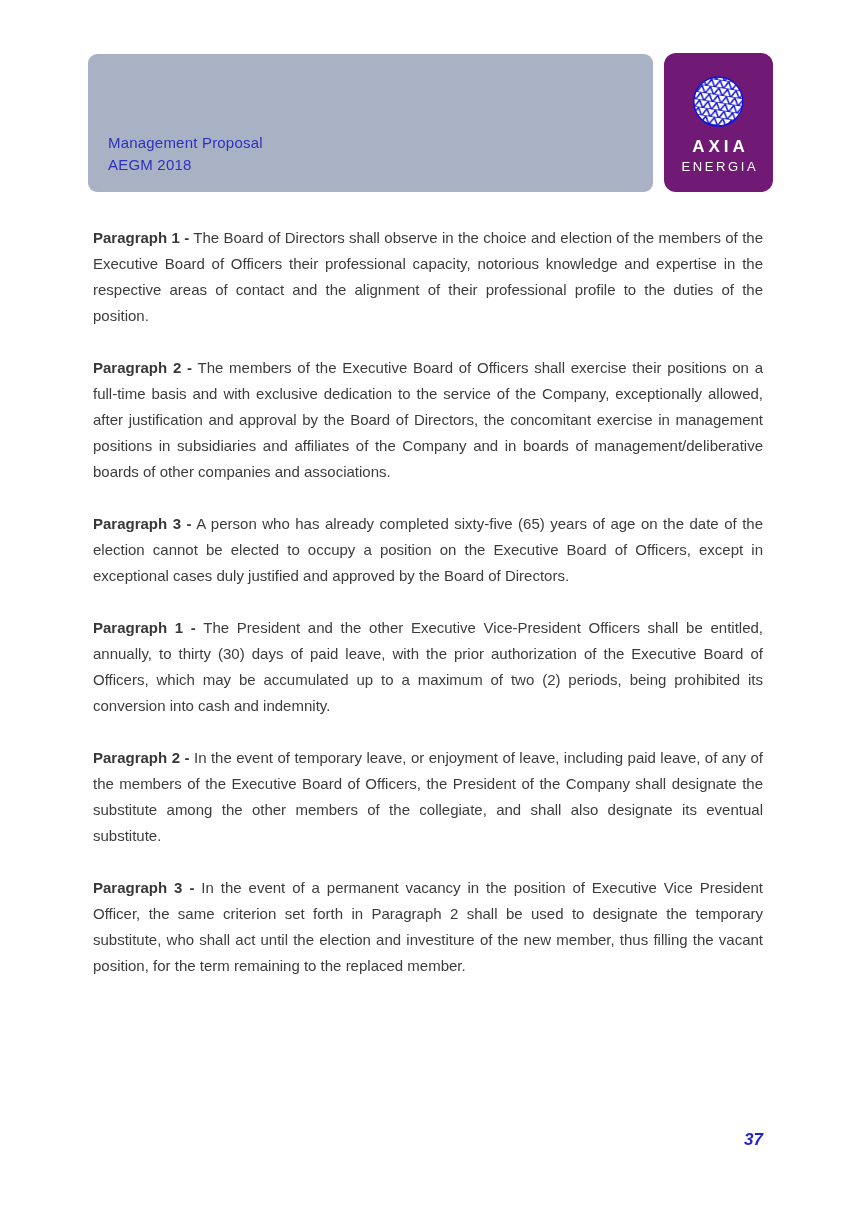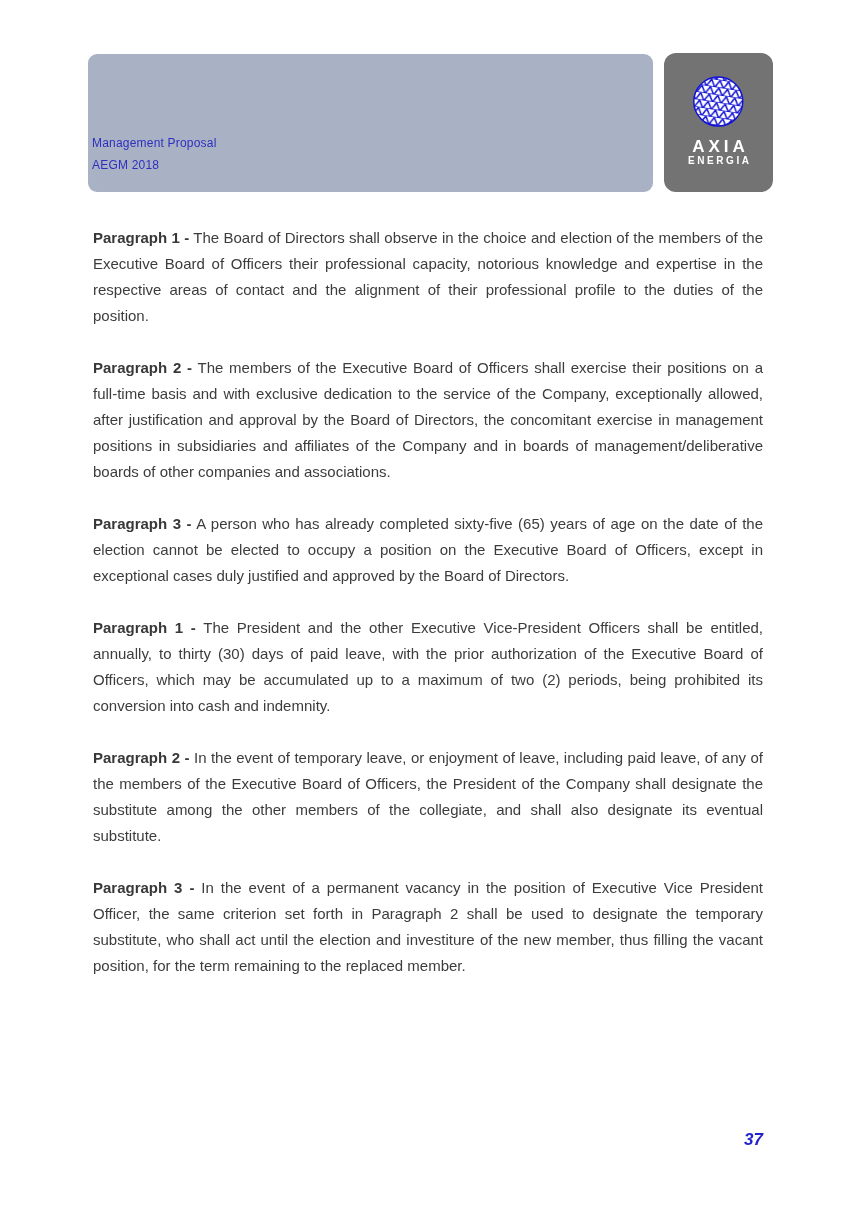--- a/index.html
+++ b/index.html
@@ -21,37 +21,37 @@
     position: absolute;
     left: 88px;
     top: 54px;
     width: 565px;
     height: 138px;
     background: #a9b2c5;
     border-radius: 9px;
   }
   .banner-title {
     position: absolute;
-    left: 4px;
+    left: 20px;
     top: 78px;
     color: #2f2fbe;
-    font-size: 12px;
+    font-size: 15px;
     line-height: 22px;
     font-weight: 400;
     letter-spacing: 0.2px;
   }
 
   
   .logo-box {
     position: absolute;
     left: 664px;
     top: 53px;
     width: 109px;
     height: 139px;
-    background: #737373;
+    background: #701a75;
     border-radius: 12px;
     display: flex;
     flex-direction: column;
     align-items: center;
   }
   .sphere-icon {
     margin-top: 13px;
     width: 72px;
     height: 74px;
     display: block;
@@ -60,25 +60,26 @@
     color: #ffffff;
     font-weight: 700;
     font-size: 17px;
     letter-spacing: 4px;
     line-height: 18px;
     margin-top: -2px;
     text-indent: 4px; 
   }
   .logo-subname {
     color: #ffffff;
-    font-weight: 700;
-    font-size: 10px;
+    font-weight: 400;
+    font-size: 13px;
     letter-spacing: 2.6px;
     line-height: 10px;
     text-indent: 2.6px;
+    margin-top: 6px;
   }
 
   
   .content {
     position: absolute;
     left: 93px;
     top: 225px;
     width: 670px;
     color: #3c3c3c;
     font-size: 15px;

